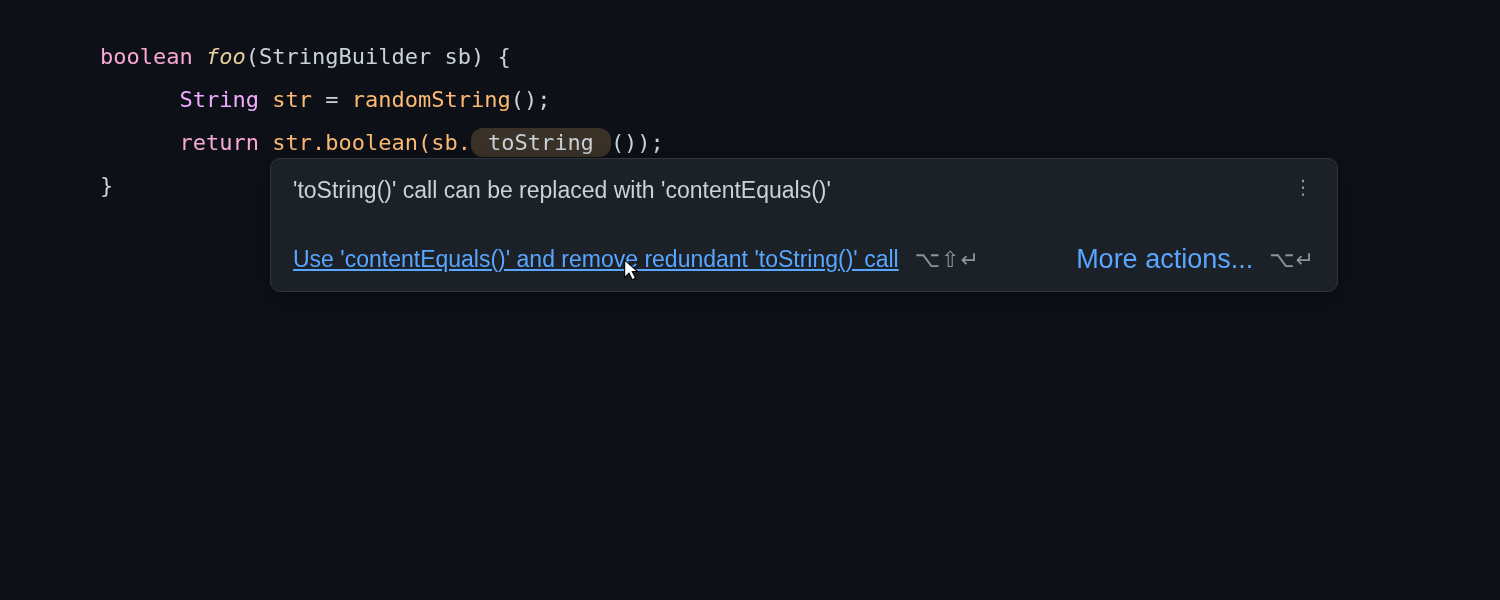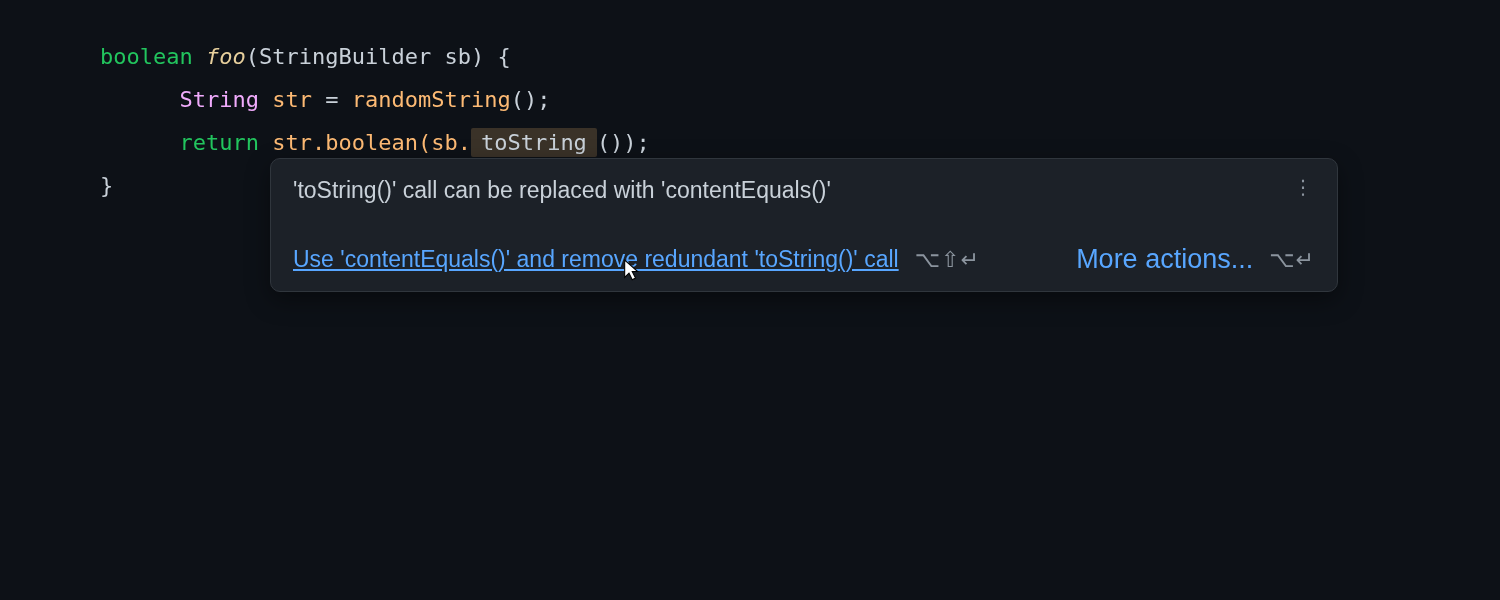--- a/index.html
+++ b/index.html
@@ -18,39 +18,39 @@
     }
     .code-area {
       padding: 36px 0 0 100px;
       line-height: 1.95;
       color: #c9d1d9;
     }
     .code-line {
       white-space: pre;
     }
     .keyword {
-      color: #22c55e;
+      color: #f9a8d4;
     }
     .method-name {
       color: #e6cf9c;
       font-style: italic;
     }
     .type {
       color: #f0abfc;
     }
     .variable {
       color: #fdba74;
     }
     .punct {
       color: #c9d1d9;
     }
     .highlighted {
       background-color: #3a3228;
-      border-radius: 2px;
-      padding: 2px 10px;
+      border-radius: 12px;
+      padding: 2px 17px;
     }
     .tooltip {
       position: absolute;
       left: 270px;
       top: 158px;
       width: 1068px;
       background-color: #1c2128;
       border: 1px solid #30363d;
       border-radius: 10px;
       padding: 18px 22px 16px 22px;

